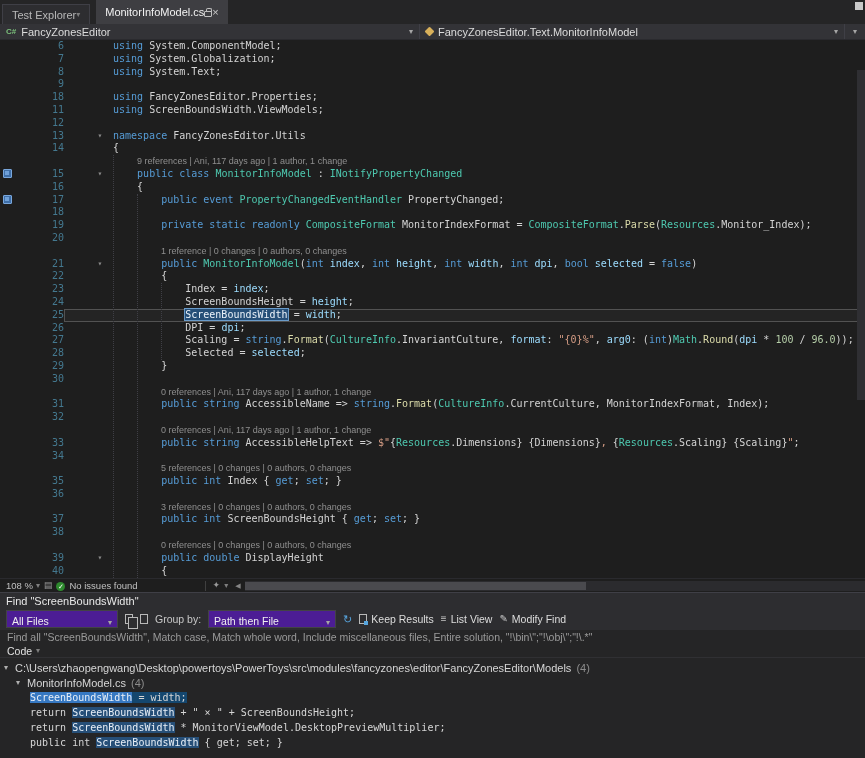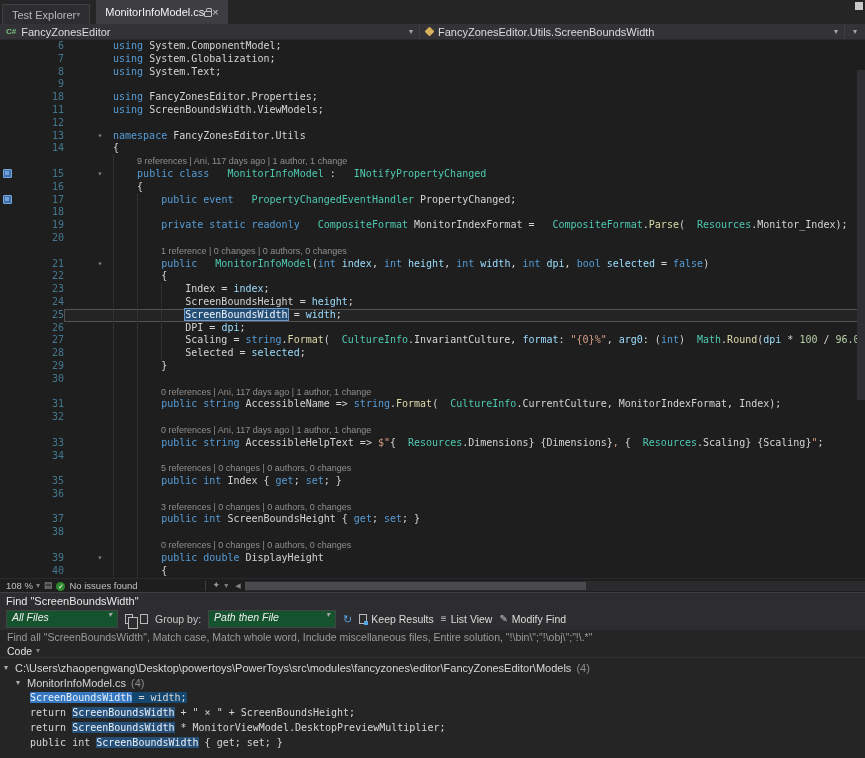--- a/index.html
+++ b/index.html
@@ -43,21 +43,21 @@
   .ed-rest { flex:1; display:flex; min-width:0; }
   .ed-fold { margin-left:28px; width:16px; flex:none; text-align:center; color:#8A8A8A; font-size:8px; }
   .ed-code { flex:1; min-width:0; }
   .ed-lens { flex:1; min-width:0; font-family:"Liberation Sans", sans-serif; font-size:9px; color:#8F8F8F; }
   .ed-row.current .ed-rest { box-shadow: inset 0 0 0 1px #525252; background:rgba(130,130,130,0.07); }
   .guide { position:absolute; width:0; border-left:1px dotted #3F3F46; z-index:0; }
   .v-scroll { position:absolute; right:0; top:0; width:8px; height:100%; }
   .v-thumb { position:absolute; top:30px; height:330px; width:8px; background:#2F2F33; }
 
   .tk-kw { color:#569CD6; }
-  .tk-ty { color:#4EC9B0;margin-left:12px; }
+  .tk-ty { color:#4EC9B0; }
   .tk-m  { color:#DCDCAA; }
   .tk-pl { color:#D4D4D4; }
   .tk-pr { color:#9CDCFE; }
   .tk-st { color:#D69D85; }
   .tk-nu { color:#B5CEA8; }
   .tk-sel { background:#264F78; box-shadow:0 0 0 1px #6A9BC9; color:#ECF3FA; }
 
   
   .ed-status { height:14px; background:#1E1E1E; border-top:1px solid #2A2A2E; display:flex; align-items:center;
     gap:4px; padding-left:6px; font-size:9.5px; color:#C0C0C0; }
@@ -70,22 +70,22 @@
   .sp60 { width:56px; flex:none; }
   .vsep { width:1px; height:10px; background:#404040; margin:0 3px; flex:none; }
   .hs-arrow { color:#858585; font-size:7px; margin-left:3px; }
   .h-scroll { flex:1; height:10px; background:#2B2B2E; position:relative; }
   .h-thumb { position:absolute; left:0; top:1px; height:8px; width:55%; background:#4A4A4E; }
 
   
   .find-header { height:16px; background:#2D2D30; border-top:1px solid #3F3F46; color:#E8E8E8;
     font-size:11px; display:flex; align-items:center; padding-left:6px; }
   .find-toolbar { height:22px; background:#2D2D30; display:flex; align-items:center; gap:7px; padding:0 6px; }
-  .dd { height:18px; background:#14532d; border:1px solid #434346; display:flex; align-items:flex-start;
-    gap:4px; padding:0 5px; font-size:10.5px; color:#EFEFEF;font-style:italic; }
+  .dd { height:18px; background:#4c1d95; border:1px solid #434346; display:flex; align-items:flex-end;
+    gap:4px; padding:0 5px; font-size:10.5px; color:#EFEFEF; }
   .tb-label { font-size:10.5px; color:#C8C8C8; }
   .tb-label.light { color:#DDDDDD; }
   .tb-icon { color:#C5C5C5; font-size:10px; line-height:1; }
   .tb-icon.refresh { color:#58A6E0; font-size:11px; }
   .tb-doc { width:8px; height:10px; border:1px solid #B9B9B9; position:relative; flex:none; }
   .tb-doc.copy::after { content:""; position:absolute; left:2px; top:2px; width:8px; height:10px;
     border:1px solid #B9B9B9; background:#2D2D30; }
   .tb-doc.keep::before { content:""; position:absolute; bottom:-2px; right:-2px; width:4px; height:4px; background:#58A6E0; }
   .tb-group { display:flex; align-items:center; gap:4px;justify-content:flex-end; }
   .find-summary { height:14px; background:#252526; color:#9A9A9A; font-size:10.5px;
@@ -125,21 +125,21 @@
 
   <div class="navbar">
     <div class="nav-combo" style="width:420px">
       <span class="proj-icon">C#</span>
       <span class="nav-label">FancyZonesEditor</span>
       <span class="flex"></span>
       <span class="caret">▾</span>
     </div>
     <div class="nav-combo flex">
       <span class="class-icon"></span>
-      <span class="nav-label">FancyZonesEditor.Utils.ScreenBoundsWidth</span>
+      <span class="nav-label">FancyZonesEditor.Text.MonitorInfoModel</span>
       <span class="flex"></span>
       <span class="caret">▾</span>
     </div>
     <div class="nav-mini">
       <span class="caret">▾</span>
     </div>
   </div>
 
   <div class="editor">
     <div id="guides">

